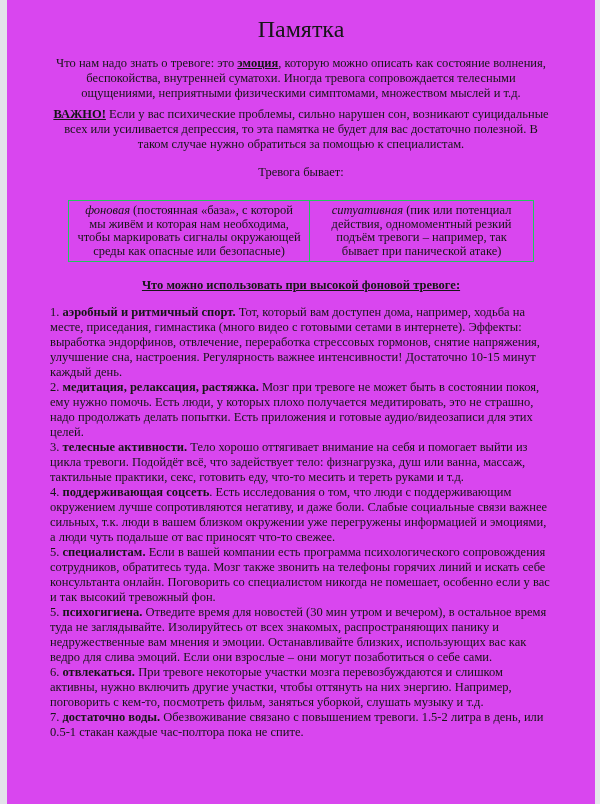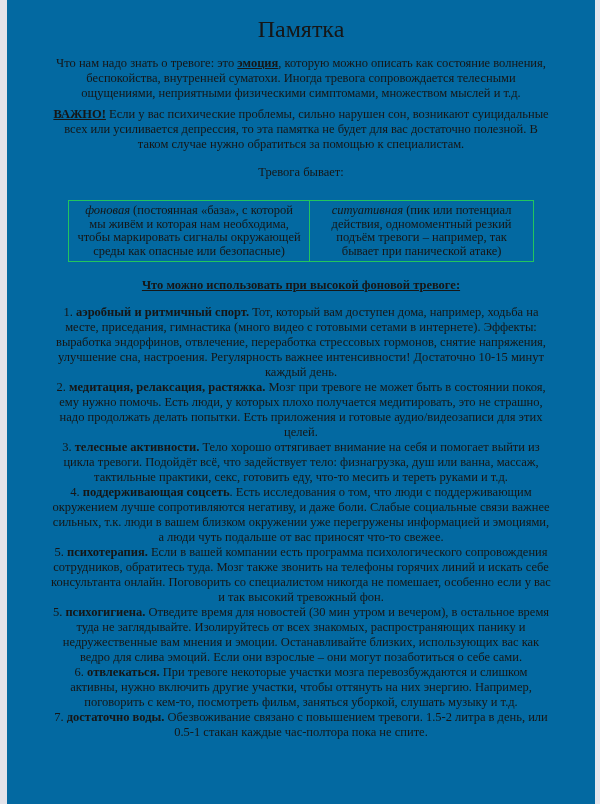--- a/index.html
+++ b/index.html
@@ -1,39 +1,39 @@
 <!DOCTYPE html>
 <html lang="ru"><head>
 <meta charset="utf-8">
 <style>
   html, body { margin:0; padding:0; background:#ffffff; }
   .page {
     position:relative; width:600px; height:804px; overflow:hidden;
-    background:#0369a1; color:#161616;
+    background:#d946ef; color:#161616;
     font-family:"Liberation Serif","DejaVu Serif",serif;
     font-size:12.5px; line-height:15px;
   }
   .edge { position:absolute; top:0; height:100%; }
   .edge-left  { left:0;  width:7px; background:#e3e3ea; }
   .edge-right { right:0; width:5px; background:#e5e5ec; }
   .content { position:absolute; left:7px; right:5px; top:0; bottom:0; padding:14px 43px 0 43px; }
   .title { font-size:24px; line-height:30px; font-weight:400; text-align:center; margin:0 0 12px 0; }
   .subtitle { text-align:center; margin:0 0 9px 0; }
   .intro { text-align:center; margin:0 0 6px 0; }
   .important { text-align:center; margin:0 0 13px 0; }
   .types-label { text-align:center; margin:0 0 20px 0; }
   table.types { border-collapse:collapse; margin:0 auto 16px auto; width:466px; table-layout:fixed; }
   table.types td {
     border:1px solid #22c55e; text-align:center; vertical-align:top;
     padding:3px 8px; line-height:13.5px;
   }
   td.cell-left { width:52%; }
   td.cell-right { width:48%; }
   .heading { text-align:center; font-weight:bold; text-decoration:underline; margin:0 0 12px 0; }
-  .list p { margin:0; text-align:center; }
+  .list p { margin:0; text-align:left; }
   .b { font-weight:bold; }
   .bu { font-weight:bold; text-decoration:underline; }
   .i { font-style:italic; }
 </style>
 </head>
 <body>
 
 <div class="page">
   <div class="edge edge-left"></div>
   <div class="edge edge-right"></div>
@@ -58,20 +58,20 @@
     </tbody>
       </table>
 
     <p class="heading">Что можно использовать при высокой фоновой тревоге:</p>
 
     <div class="list">
       <p><span>1.</span><span class="b"> аэробный и ритмичный спорт.</span><span> Тот, который вам доступен дома, например, ходьба на месте, приседания, гимнастика (много видео с готовыми сетами в интернете). Эффекты: выработка эндорфинов, отвлечение, переработка стрессовых гормонов, снятие напряжения, улучшение сна, настроения. Регулярность важнее интенсивности! Достаточно 10-15 минут каждый день.</span></p>
       <p><span>2.</span><span class="b"> медитация, релаксация, растяжка.</span><span> Мозг при тревоге не может быть в состоянии покоя, ему нужно помочь. Есть люди, у которых плохо получается медитировать, это не страшно, надо продолжать делать попытки. Есть приложения и готовые аудио/видеозаписи для этих целей.</span></p>
       <p><span>3.</span><span class="b"> телесные активности.</span><span> Тело хорошо оттягивает внимание на себя и помогает выйти из цикла тревоги. Подойдёт всё, что задействует тело: физнагрузка, душ или ванна, массаж, тактильные практики, секс, готовить еду, что-то месить и тереть руками и т.д.</span></p>
       <p><span>4.</span><span class="b"> поддерживающая соцсеть</span><span>. Есть исследования о том, что люди с поддерживающим окружением лучше сопротивляются негативу, и даже боли. Слабые социальные связи важнее сильных, т.к. люди в вашем близком окружении уже перегружены информацией и эмоциями, а люди чуть подальше от вас приносят что-то свежее.</span></p>
-      <p><span>5.</span><span class="b"> психотерапия.</span><span> Если в вашей компании есть программа психологического сопровождения сотрудников, обратитесь туда. Мозг также звонить на телефоны горячих линий и искать себе консультанта онлайн. Поговорить со специалистом никогда не помешает, особенно если у вас и так высокий тревожный фон.</span></p>
+      <p><span>5.</span><span class="b"> специалистам.</span><span> Если в вашей компании есть программа психологического сопровождения сотрудников, обратитесь туда. Мозг также звонить на телефоны горячих линий и искать себе консультанта онлайн. Поговорить со специалистом никогда не помешает, особенно если у вас и так высокий тревожный фон.</span></p>
       <p><span>5.</span><span class="b"> психогигиена.</span><span> Отведите время для новостей (30 мин утром и вечером), в остальное время туда не заглядывайте. Изолируйтесь от всех знакомых, распространяющих панику и недружественные вам мнения и эмоции. Останавливайте близких, использующих вас как ведро для слива эмоций. Если они взрослые – они могут позаботиться о себе сами.</span></p>
       <p><span>6.</span><span class="b"> отвлекаться.</span><span> При тревоге некоторые участки мозга перевозбуждаются и слишком активны, нужно включить другие участки, чтобы оттянуть на них энергию. Например, поговорить с кем-то, посмотреть фильм, заняться уборкой, слушать музыку и т.д.</span></p>
       <p><span>7.</span><span class="b"> достаточно воды.</span><span> Обезвоживание связано с повышением тревоги. 1.5-2 литра в день, или 0.5-1 стакан каждые час-полтора пока не спите.</span></p>
     </div>
 
   </div>
 </div>
 
 </body></html>

